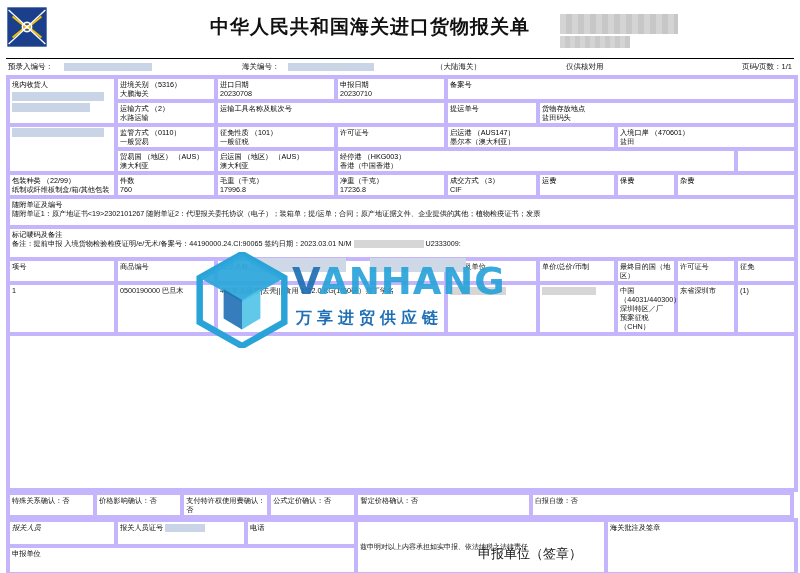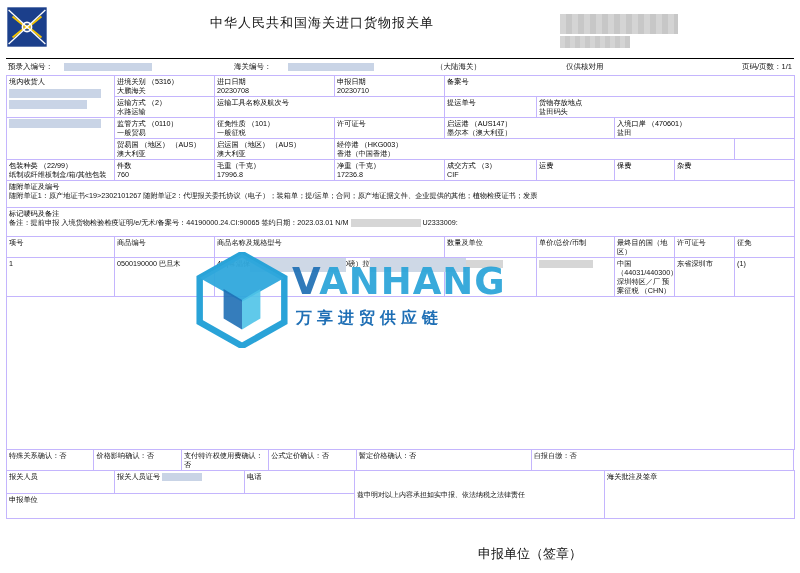--- a/index.html
+++ b/index.html
@@ -14,36 +14,36 @@
   }
   .page{position:relative;width:800px;height:573px;}
 
   
   .hdr{position:relative;height:58px;}
   .logo{
     position:absolute;left:6px;top:6px;width:42px;height:42px;
   }
   .doc-title{
     position:absolute;left:210px;top:14px;
-    font-size:13px;font-weight:normal;letter-spacing:1px;
+    font-size:19px;font-weight:bold;letter-spacing:1px;
     font-family:"DejaVu Sans","Liberation Sans",sans-serif;
   }
   .title-redact{
     position:absolute;left:560px;top:14px;width:118px;height:20px;
     background:repeating-linear-gradient(90deg,#d4d4d4 0 6px,#c7c7c7 6px 12px);
   }
   .title-redact2{
     position:absolute;left:560px;top:36px;width:70px;height:12px;
     background:repeating-linear-gradient(90deg,#d4d4d4 0 5px,#c9c9c9 5px 10px);
   }
 
   
   table.grid{border-collapse:collapse;width:788px;margin:0 6px;table-layout:fixed;}
   table.grid td{
-    border:1px solid #c4b5fd;
+    border:4px solid #c4b5fd;
     vertical-align:top;
     padding:1px 2px;
     line-height:1.25;
     font-size:7.2px;
     height:14px;
   }
   .lbl{color:#000;}
   .val{display:block;}
   .ctr{}
 
@@ -93,21 +93,21 @@
       <path d="M4 6 L60 58" stroke="#ffffff" stroke-width="2"></path>
     </svg>
     <div class="doc-title">中华人民共和国海关进口货物报关单</div>
     <div class="title-redact"></div>
     <div class="title-redact2"></div>
   </div>
 
   <div style="position:relative;height:16px;margin:0 6px;border-top:1px solid #000;text-align:right;">
     <span style="position:absolute;left:2px;top:3px;">预录入编号：</span>
     <span class="r-b" style="position:absolute;left:58px;top:4px;width:88px;"></span>
-    <span style="position:absolute;left:228px;top:3px;">海关编号：</span>
+    <span style="position:absolute;left:236px;top:3px;">海关编号：</span>
     <span class="r-b" style="position:absolute;left:282px;top:4px;width:86px;"></span>
     <span style="position:absolute;left:430px;top:3px;">（大陆海关）</span>
     <span style="position:absolute;left:560px;top:3px;">仅供核对用</span>
     <span style="position:absolute;right:2px;top:3px;">页码/页数：1/1</span>
   </div>
 
   <table class="grid">
     <colgroup>
       <col style="width:108px">
       <col style="width:100px">
@@ -319,21 +319,21 @@
   <table class="grid" style="margin-top:-1px;">
     <colgroup>
       <col style="width:108px">
       <col style="width:130px">
       <col style="width:110px">
       <col style="width:250px">
       <col style="width:190px">
     </colgroup>
     <tbody>
         <tr>
-      <td style="height:20px;">
+      <td style="height:20px;font-style:italic;">
         <span class="lbl">报关人员</span>
       </td>
       <td>
         <span class="lbl">报关人员证号</span>
         <span class="r-b" style="width:40px;"></span>
       </td>
       <td>
         <span class="lbl">电话</span>
       </td>
       <td rowspan="2" class="ctr" style="vertical-align:middle;">

